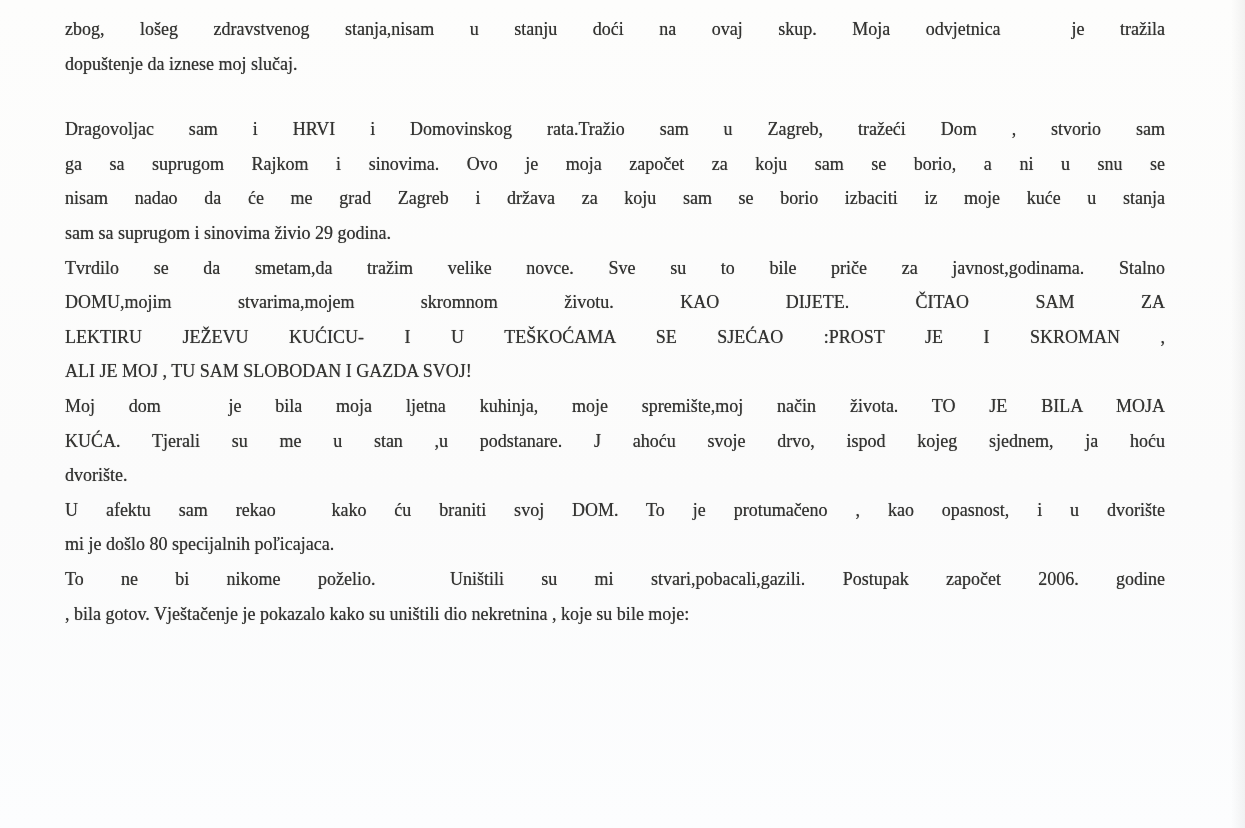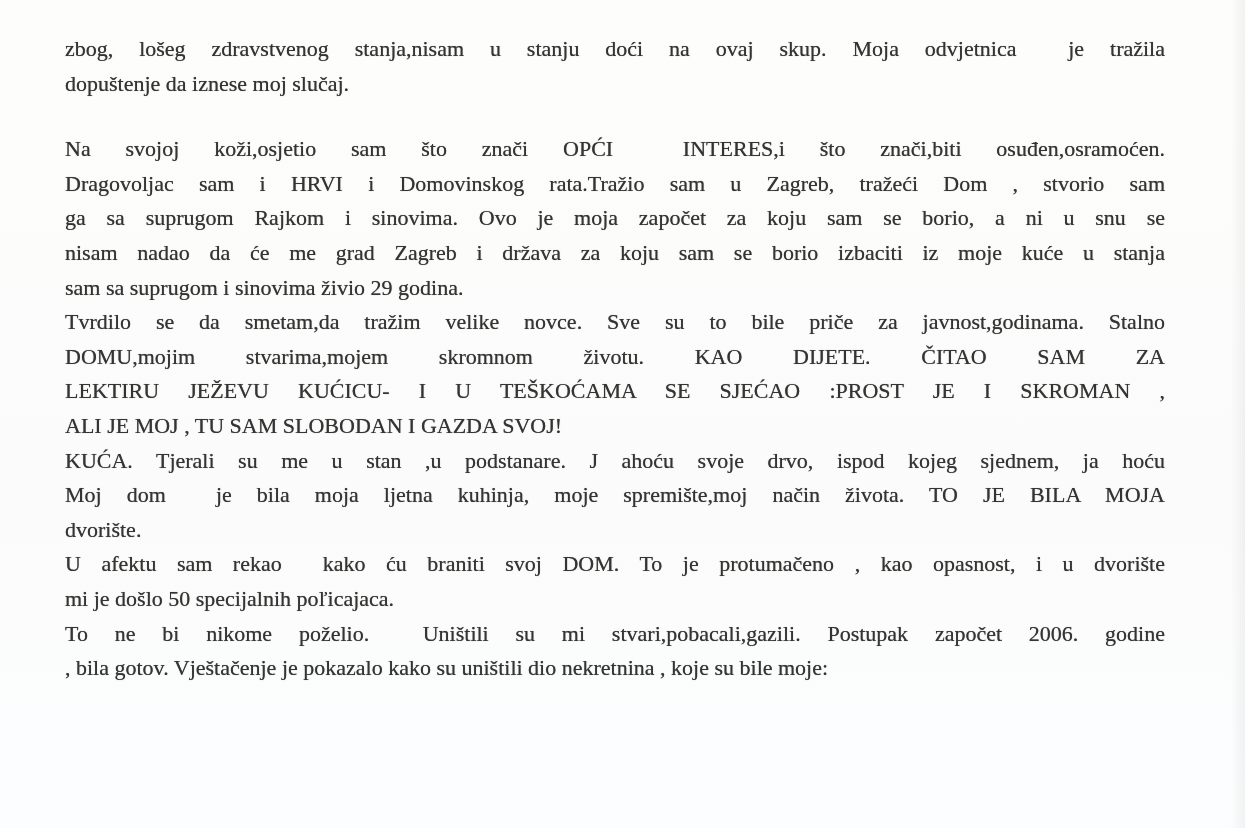--- a/index.html
+++ b/index.html
@@ -11,23 +11,23 @@
     position: relative;
     width: 1245px;
     height: 828px;
     background: linear-gradient(180deg, #fdfdfc 0%, #fbfbfb 60%, #fcfdfe 100%);
     overflow: hidden;
     font-family: "Liberation Serif", "DejaVu Serif", serif;
   }
   .text-block {
     position: absolute;
     left: 65px;
-    top: 32px;
+    top: 12px;
     width: 1100px;
-    font-size: 22px;
+    font-size: 18px;
     line-height: 34.6px;
     color: #343432;
     text-shadow: 0 0 0.7px rgba(50, 50, 48, 0.75);
     filter: blur(0.28px);
   }
   .line {
     text-align: justify;
   }
   .line.stretch {
     text-align-last: justify;
@@ -50,31 +50,30 @@
   }
 </style>
 </head>
 <body>
 
 <div class="page">
   <div class="text-block" style="color: rgb(52, 52, 50);">
       <div class="line stretch">zbog, lošeg zdravstvenog stanja,nisam u stanju doći na ovaj skup. Moja odvjetnica&nbsp; je tražila</div>
       <div class="line last">dopuštenje da iznese moj slučaj.</div>
       <div class="spacer"></div>
-      <div class="line stretch">Na svojoj koži,osjetio sam što znači OPĆI&nbsp; INTERES,i što znači,biti osuđen,osramoćen.</div>
       <div class="line stretch">Dragovoljac sam i HRVI i Domovinskog rata.Tražio sam u Zagreb, tražeći Dom , stvorio sam</div>
       <div class="line stretch">ga sa suprugom Rajkom i sinovima. Ovo je moja započet za koju sam se borio, a ni u snu se</div>
       <div class="line stretch">nisam nadao da će me grad Zagreb i država za koju sam se borio izbaciti iz moje kuće u stanja</div>
       <div class="line last">sam sa suprugom i sinovima živio 29 godina.</div>
       <div class="line stretch">Tvrdilo se da smetam,da tražim velike novce. Sve su to bile priče za javnost,godinama. Stalno</div>
       <div class="line stretch">DOMU,mojim stvarima,mojem skromnom životu. KAO DIJETE. ČITAO SAM ZA</div>
       <div class="line stretch">LEKTIRU JEŽEVU KUĆICU- I U TEŠKOĆAMA SE SJEĆAO :PROST JE I SKROMAN ,</div>
       <div class="line last">ALI JE MOJ , TU SAM SLOBODAN I GAZDA SVOJ!</div>
+      <div class="line stretch">Moj dom&nbsp; je bila moja ljetna kuhinja, moje spremište,moj način života. TO JE BILA MOJA</div>
       <div class="line stretch">KUĆA. Tjerali su me u stan ,u podstanare. J ahoću svoje drvo, ispod kojeg sjednem, ja hoću</div>
-      <div class="line stretch">Moj dom&nbsp; je bila moja ljetna kuhinja, moje spremište,moj način života. TO JE BILA MOJA</div>
       <div class="line last">dvorište.</div>
       <div class="line stretch">U afektu sam rekao&nbsp; kako ću braniti svoj DOM. To je protumačeno , kao opasnost, i u dvorište</div>
-      <div class="line last">mi je došlo 50 specijalnih poľicajaca.</div>
+      <div class="line last">mi je došlo 80 specijalnih poľicajaca.</div>
       <div class="line stretch">To ne bi nikome poželio.&nbsp; Uništili su mi stvari,pobacali,gazili. Postupak započet 2006. godine</div>
       <div class="line last">, bila gotov. Vještačenje je pokazalo kako su uništili dio nekretnina , koje su bile moje:</div>
     </div>
   <div class="edge-shadow"></div>
 </div>
 
 </body></html>

